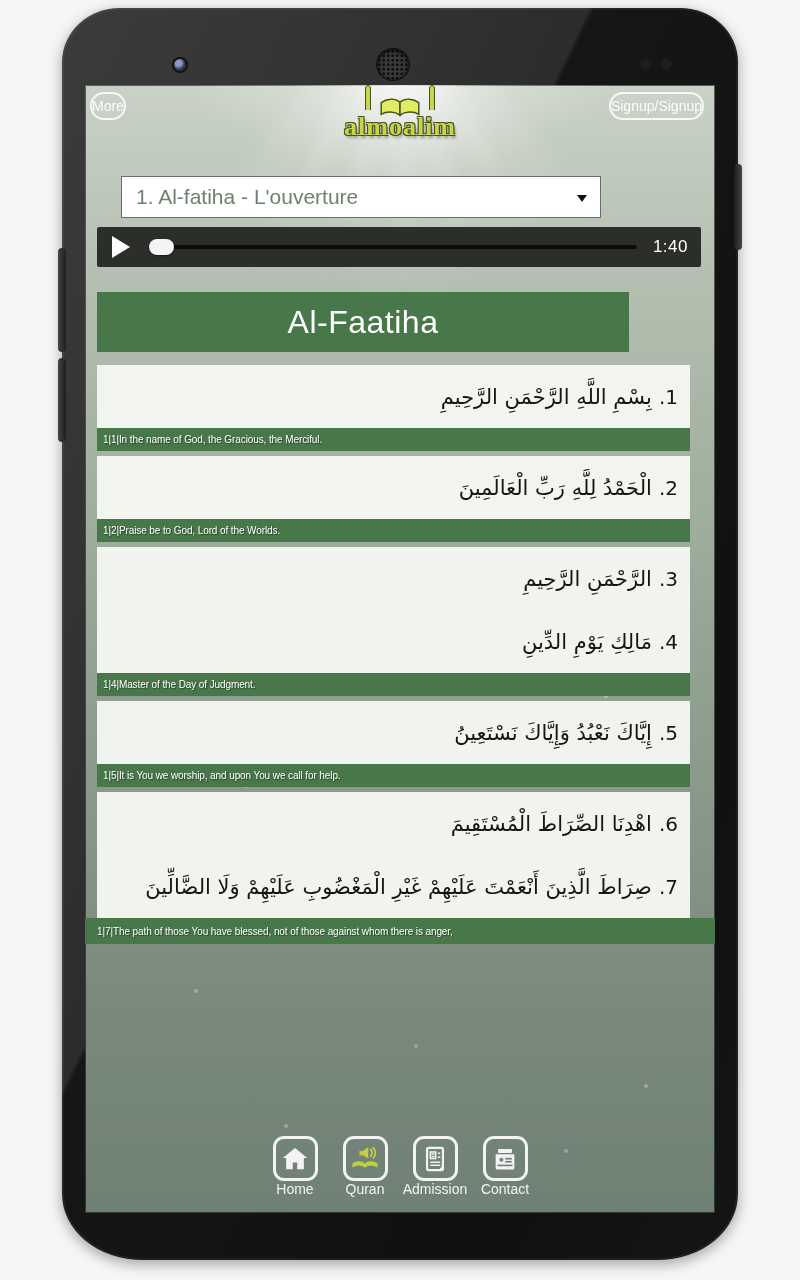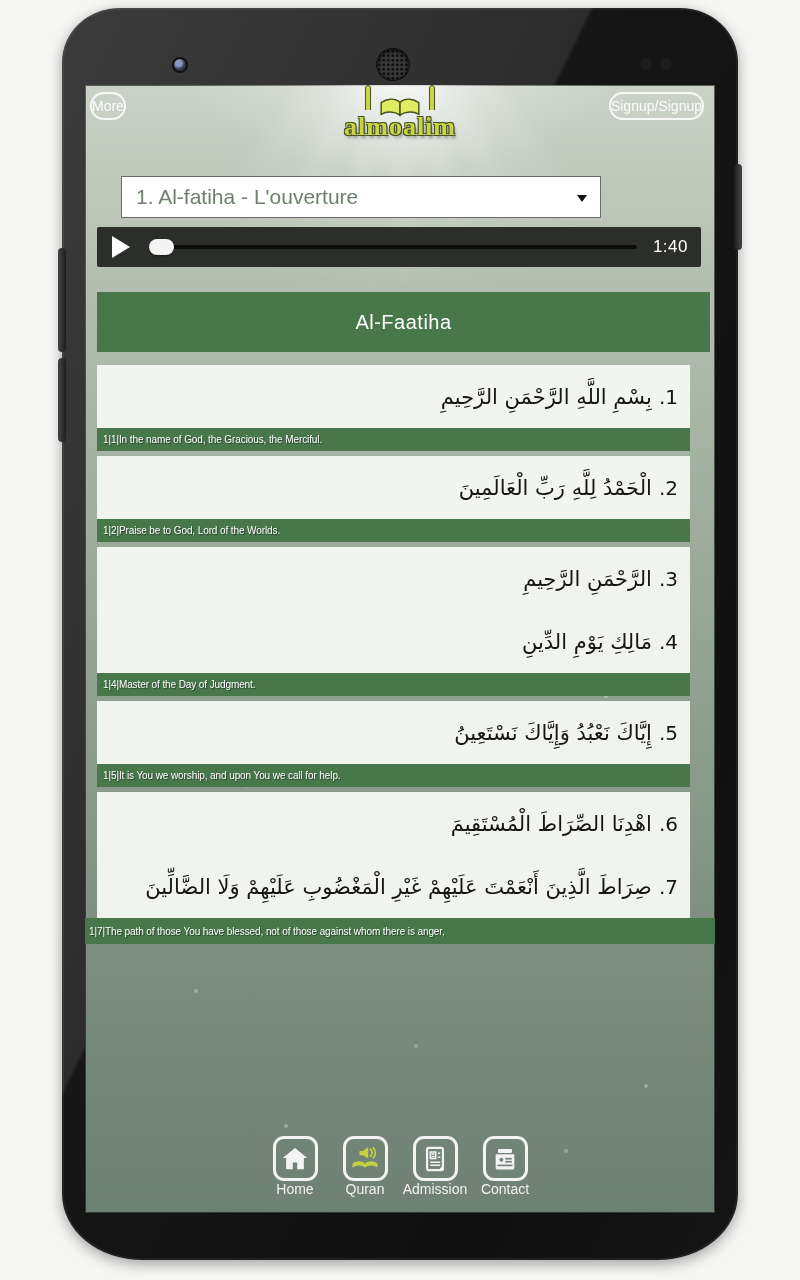--- a/index.html
+++ b/index.html
@@ -96,41 +96,41 @@
     background:#2c2f29; border-radius:2px; display:flex; align-items:center;
   }
   .play-btn { width:48px; display:flex; justify-content:center; cursor:pointer; }
   .play-tri { width:0; height:0; border-top:11px solid transparent; border-bottom:11px solid transparent; border-left:18px solid #fff; }
   .track { flex:1; height:4px; background:#0c0c0c; border-radius:2px; position:relative; margin:0 16px 0 4px; cursor:pointer; }
   .thumb { position:absolute; left:0%; top:-6px; margin-left:0; width:25px; height:16px; background:#f4f4f4; border-radius:8px; box-shadow:0 1px 2px rgba(0,0,0,.5); }
   .time { color:#fff; font-weight:normal; font-size:17px; margin-right:13px; letter-spacing:.5px; }
 
   
   .surah-title {
-    position:absolute; left:12px; top:207px; width:613px; height:60px;
-    background:var(--accent-green,#48774a); color:#fff; font-size:20px;
+    position:absolute; left:12px; top:207px; width:532px; height:60px;
+    background:var(--accent-green,#48774a); color:#fff; font-size:32px;
     display:flex; align-items:center; justify-content:center; letter-spacing:.5px;
   }
 
   
   .verses { position:absolute; left:12px; top:280px; width:593px; }
   .verse-row {
     height:63px; background:rgba(244,246,242,.97); display:flex; align-items:center;
     direction:rtl; padding:0 12px; white-space:nowrap; overflow:hidden;
     font-family:"DejaVu Sans", sans-serif; font-size:21px; color:#151515;
   }
   .verse-num { font-size:20px; margin-left:7px; color:#151515; }
   .verse-translation {
     height:23px; background:var(--accent-green,#48774a); color:#fff;
     font-size:10px; font-weight:normal; display:flex; align-items:center; padding:0 6px;
     margin-bottom:5px; white-space:nowrap; overflow:hidden;
     text-shadow:1px 1px 1px rgba(0,0,0,.45); letter-spacing:-.1px;
   }
   .verse-block:last-child .verse-translation {
-    margin:0 -25px 0 -12px; height:26px; padding:0 4px;
+    margin:0 -25px 0 -12px; height:26px; padding:0 12px;
   }
 
   
   .bottom-nav { position:absolute; left:0; top:1051px; width:100%; display:flex; justify-content:center; }
   .nav-item { width:70px; display:flex; flex-direction:column; align-items:center; cursor:pointer; }
   .nav-box { width:45px; height:45px; border:3px solid #f3f3f3; border-radius:11px;
     display:flex; align-items:center; justify-content:center; }
   .nav-label { font-size:14px; color:#f3f3f3; }
 </style>
 </head>

